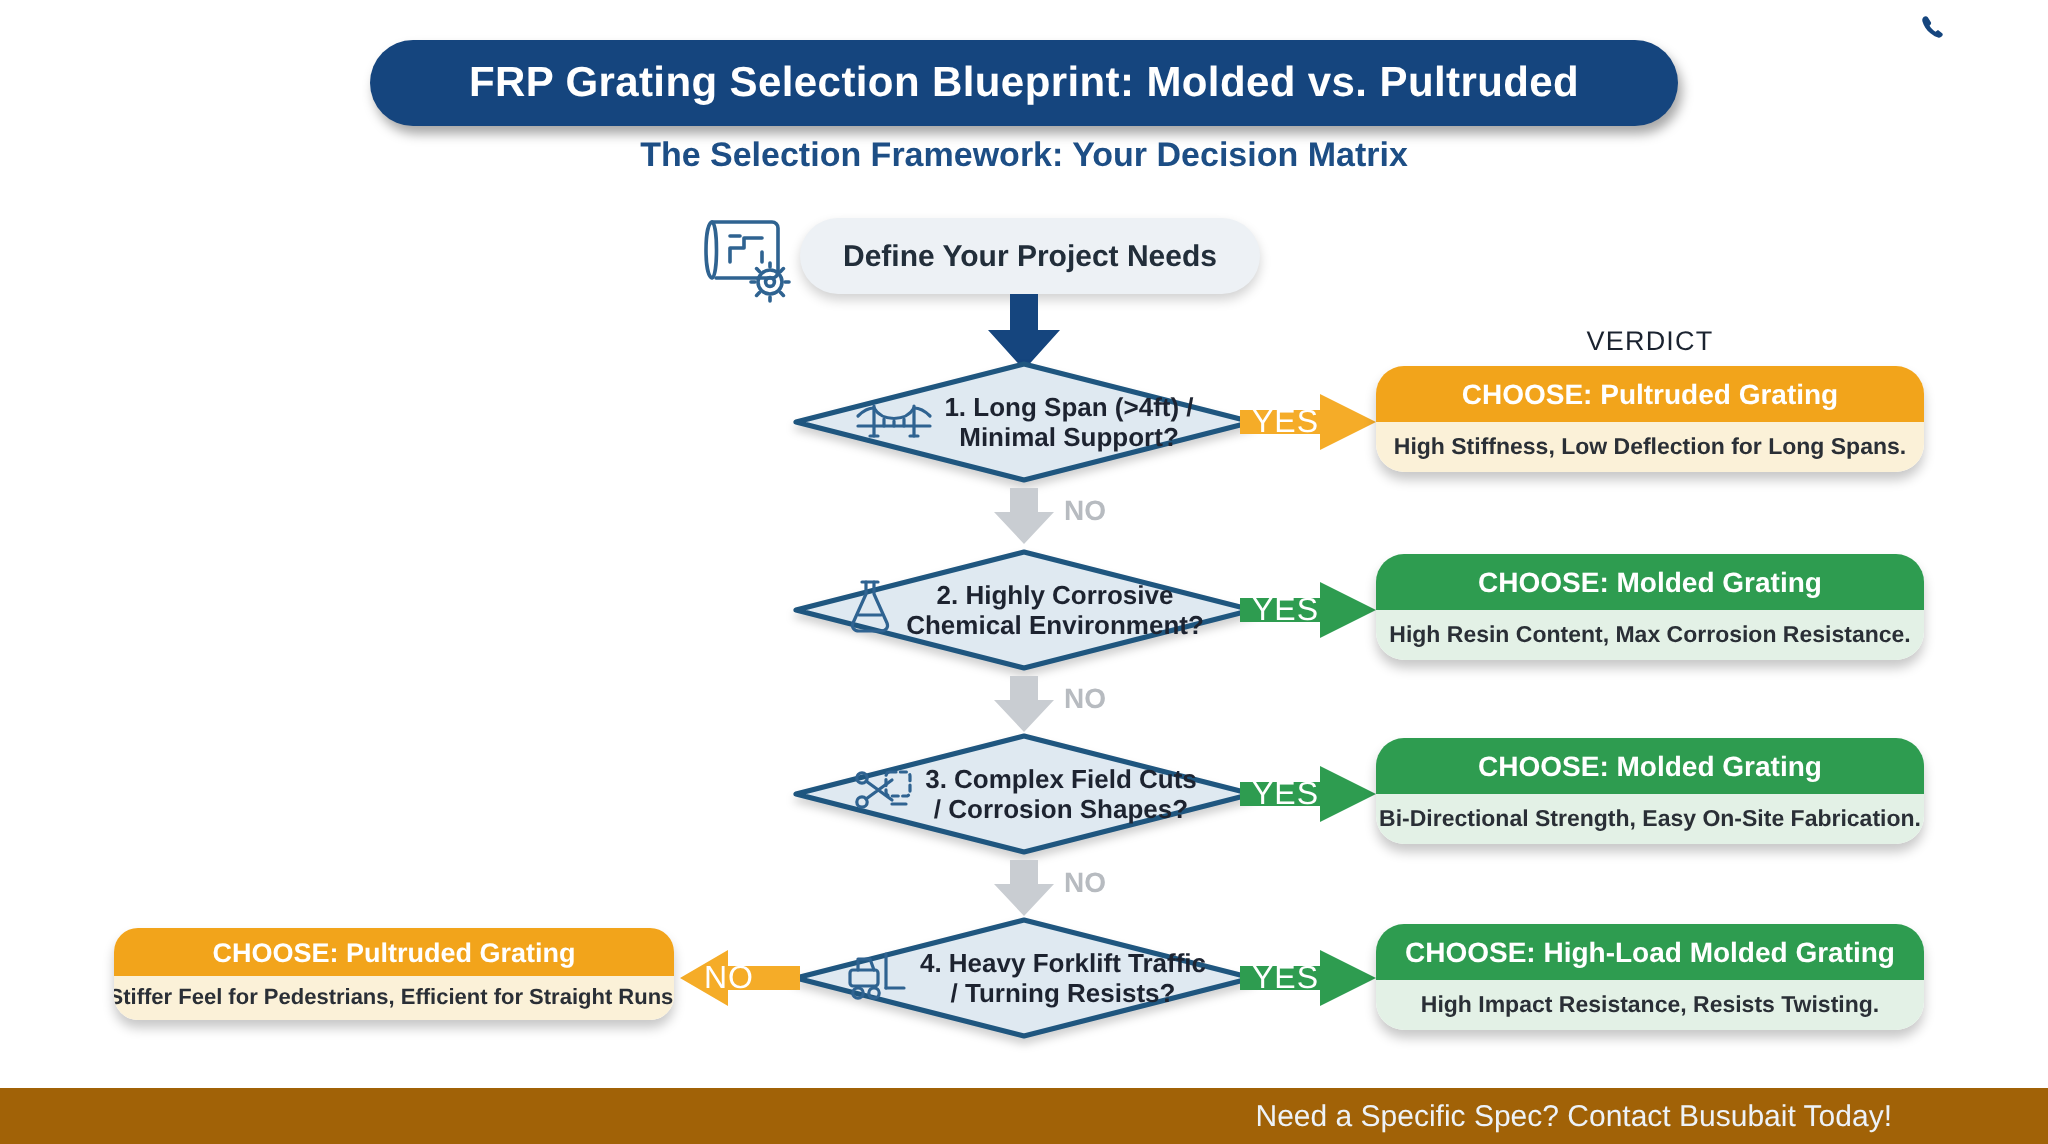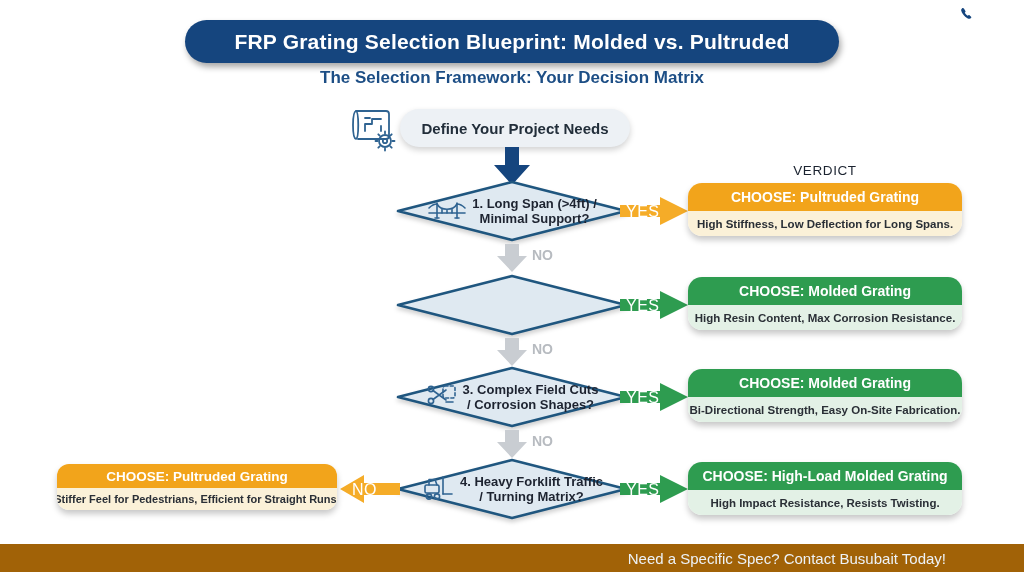--- a/index.html
+++ b/index.html
@@ -132,20 +132,33 @@
   <span class="connector" style="top:244px">
     <svg width="30" height="28" viewBox="0 0 30 28">
         <polygon points="8,0 22,0 22,12 30,12 15,28 0,12 8,12" fill="#C9CDD2"></polygon>
       </svg>
   </span>
   <div class="no-label" style="top:247px">NO</div>
 
   <svg class="diamond-svg" style="top:273px">
     <polygon points="4,32 118,3 232,32 118,61" fill="#DFE9F1" stroke="#1F567F" stroke-width="2.6" stroke-linejoin="round"></polygon>
   </svg>
+  <div class="diamond-body" style="top:273px">
+    <span>
+      <svg width="26" height="30" viewBox="0 0 26 30" fill="none" stroke="#2F6391" stroke-width="1.6" stroke-linecap="round" stroke-linejoin="round">
+        <path d="M9,3 h8"></path>
+        <path d="M11,3 v6 L4.5,23.5 c-1,2.3 0.8,4 3,4 h11 c2.2,0 4,-1.7 3,-4 L15,9 V3"></path>
+        <path d="M7.5,19.5 h11"></path>
+      </svg>
+    </span>
+    <div class="diamond-text">
+      <div>2. Highly Corrosive</div>
+      <div>Chemical Environment?</div>
+    </div>
+  </div>
   <span class="branch-arrow" style="left:620px;top:290px">
     <svg width="68" height="30" viewBox="0 0 68 30">
         <polygon points="0,9 40,9 40,1 68,15 40,29 40,21 0,21" fill="#2E9C50"></polygon>
       </svg>
   </span>
   <div class="branch-label" style="left:626px;top:297px">YES</div>
   <div class="verdict-box theme-green" style="left:688px;top:277px">
     <div class="verdict-title">CHOOSE: Molded Grating</div>
     <div class="verdict-detail">High Resin Content, Max Corrosion Resistance.</div>
   </div>
@@ -200,21 +213,21 @@
         <rect x="4" y="12" width="14" height="8" rx="1.5"></rect>
         <path d="M8,12 V6.5 h6 l2,5.5"></path>
         <path d="M22,4 V21"></path>
         <path d="M22,21 h9"></path>
         <circle cx="8" cy="23.5" r="2.6"></circle>
         <circle cx="16" cy="23.5" r="2.6"></circle>
       </svg>
     </span>
     <div class="diamond-text">
       <div>4. Heavy Forklift Traffic</div>
-      <div>/ Turning Matrix?</div>
+      <div>/ Turning Resists?</div>
     </div>
   </div>
 
   <span class="branch-arrow" style="left:620px;top:474px">
     <svg width="68" height="30" viewBox="0 0 68 30">
         <polygon points="0,9 40,9 40,1 68,15 40,29 40,21 0,21" fill="#2E9C50"></polygon>
       </svg>
   </span>
   <div class="branch-label" style="left:626px;top:481px">YES</div>
   <div class="verdict-box theme-green" style="left:688px;top:462px">

